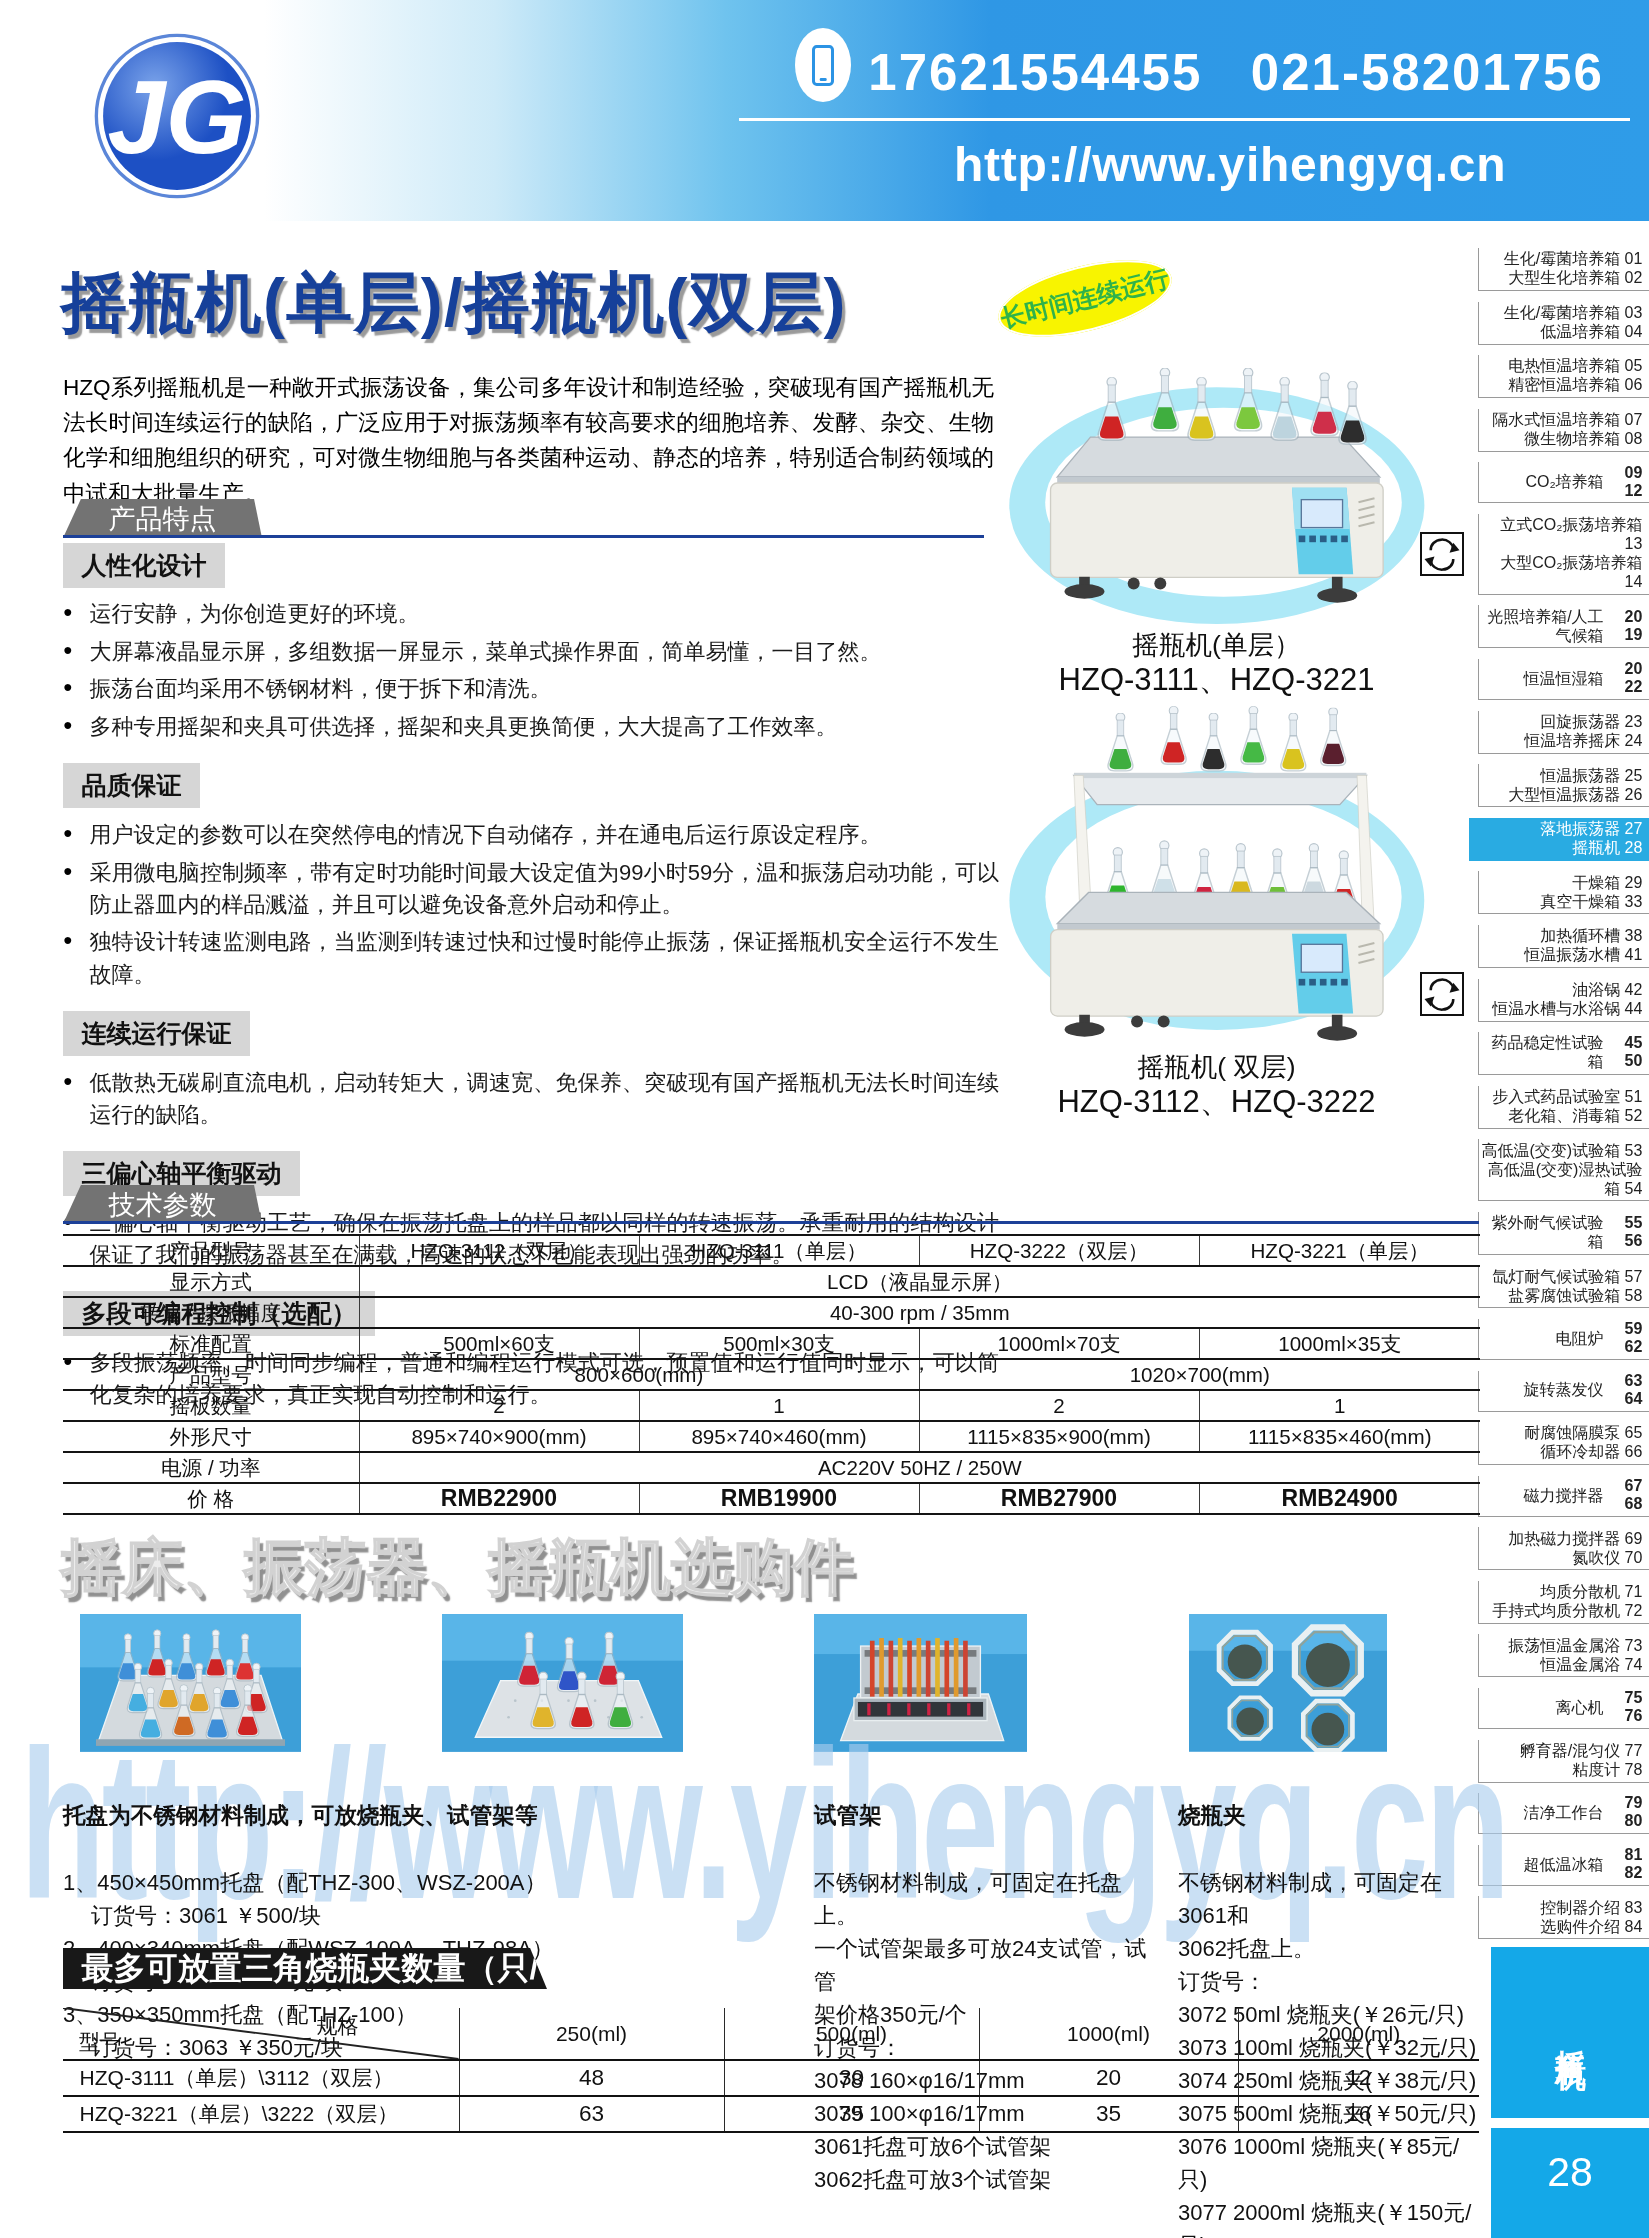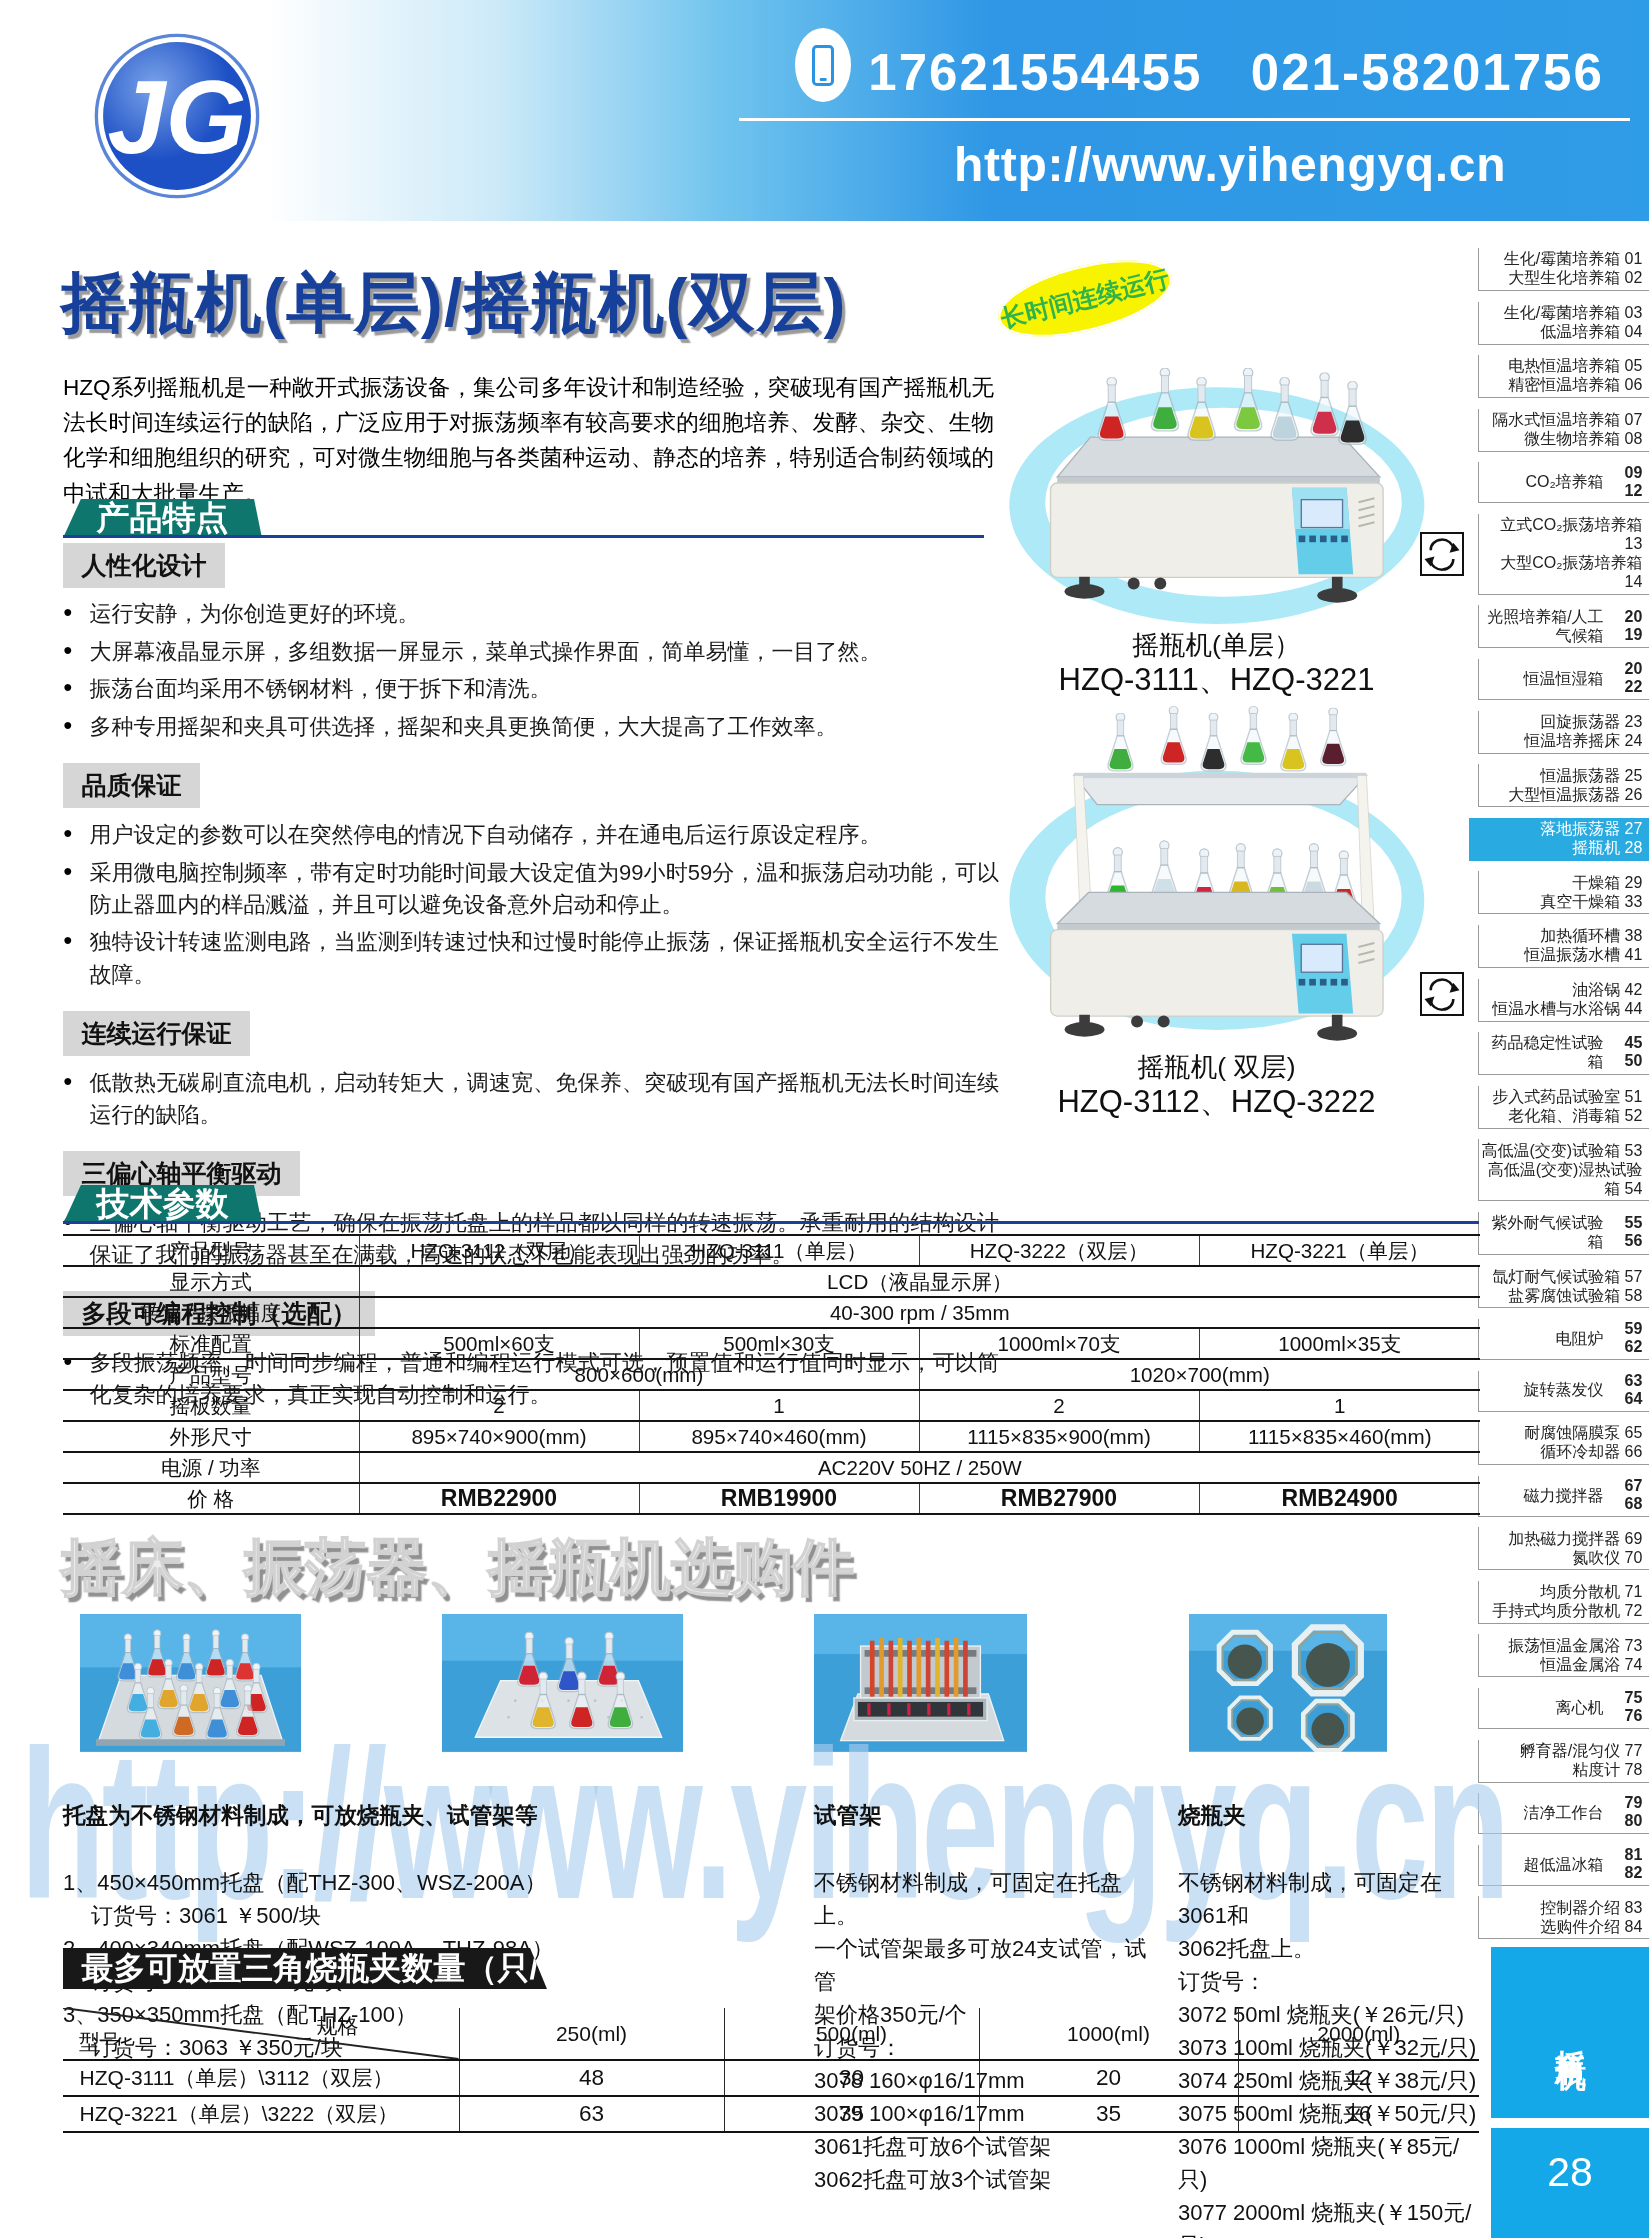--- a/index.html
+++ b/index.html
@@ -30,21 +30,21 @@
             display:flex;align-items:center;justify-content:center;}
   .side-tab span{writing-mode:vertical-rl;color:#fff;font-size:31px;font-weight:bold;letter-spacing:5.3px;}
   .page-num-box{position:absolute;left:1491px;top:2128px;width:158px;height:111px;background:#14a8e8;
             color:#fff;font-size:41px;text-align:center;padding-top:21px;}
 
   
   .page-title{position:absolute;left:61px;top:258px;font-size:66px;font-weight:bold;color:#16409a;
               letter-spacing:1.3px;white-space:nowrap;text-shadow:3.3px 4px 1.3px #9a9a9a;}
   .intro{position:absolute;left:63px;top:370px;width:931px;font-size:22.6px;line-height:1.56;text-align:justify;color:#000;}
 
-  .flag{position:absolute;height:39px;width:199px;background:#0f766e;color:#fff;font-size:33px;font-weight:bold;
+  .flag{position:absolute;height:39px;width:199px;background:#737373;color:#fff;font-size:27px;font-weight:normal;
         display:flex;align-items:center;justify-content:center;
         clip-path:polygon(9% 0,96% 0,100% 100%,0 100%);}
   .flag-line{position:absolute;height:3.3px;background:#1c4098;}
   .features-flag{left:63px;top:499px;}
   .features-line{left:63px;top:535px;width:921px;}
   .tech-flag{left:63px;top:1185px;}
   .tech-line{left:63px;top:1221px;width:1416px;}
 
   .features{position:absolute;left:63px;top:528px;width:936px;}
   .feat-head{display:inline-block;background:#d6d6d6;color:#111;font-size:25px;font-weight:bold;

